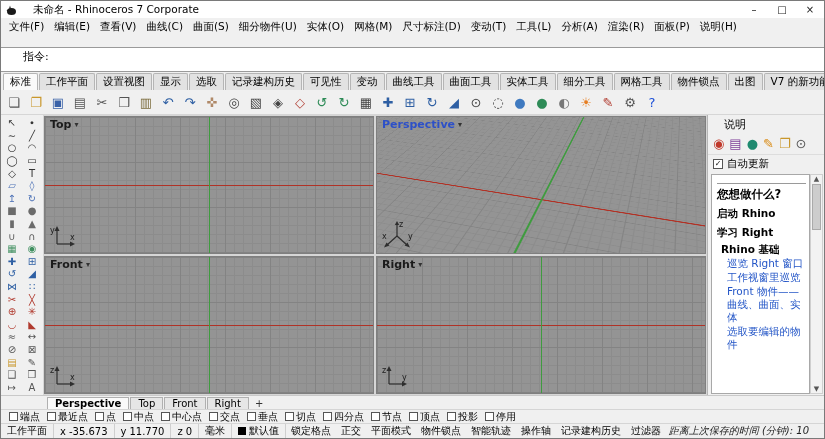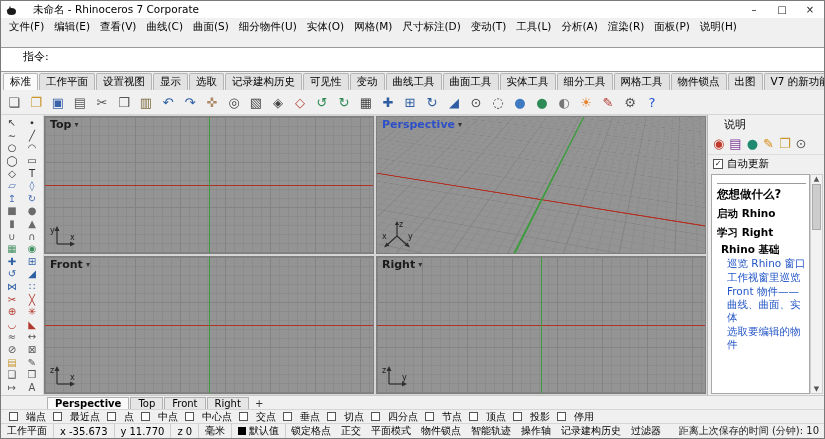--- a/index.html
+++ b/index.html
@@ -81,28 +81,28 @@
   .hp-scroll-thumb{width:9px;height:46px;background:#cdcdcd;border:1px solid #aaa;margin-top:1px;}
   .hp-scroll-down{margin-top:auto;}
 
   
   .vptabs{flex:0 0 14px;display:flex;align-items:flex-end;gap:1px;padding-left:46px;border-top:1px solid #c9c9c9;overflow:hidden;}
   .vptab{font-size:10px;padding:0 7px;border:1px solid #b0b0b0;border-bottom:none;background:#e6e6e6;white-space:nowrap;}
   .vptab.active{background:#fafafa;font-weight:bold;}
   .vptab-add{font-size:10px;padding:0 5px;color:#333;}
 
   .osnap{flex:0 0 14px;display:flex;align-items:center;gap:7px;padding-left:8px;border-top:1px solid #d5d5d5;font-size:10px;overflow:hidden;white-space:nowrap;}
-  .osnap-item{display:flex;align-items:center;gap:8px;}
+  .osnap-item{display:flex;align-items:center;gap:2px;}
   .osnap .cb{width:9px;height:9px;}
 
   .statusbar{flex:0 0 15px;display:flex;align-items:center;border-top:1px solid #d5d5d5;font-size:10px;overflow:hidden;white-space:nowrap;}
   .sb-cell{padding:0 6px;border-right:1px solid #cfcfcf;display:flex;align-items:center;gap:3px;height:100%;}
   .sb-toggle{padding:0 5px;}
   .swatch{width:8px;height:8px;background:#000;display:inline-block;}
-  .sb-right{margin-left:auto;padding-right:5px;color:#222;}
+  .sb-right{margin-left:auto;padding-right:15px;color:#222;font-style:italic;}
 </style>
 </head>
 <body>
 
 <div class="app">
 
   <div class="titlebar">
     <svg width="12" height="12" viewBox="0 0 12 12">
       <ellipse cx="6.5" cy="7.5" rx="4.5" ry="3.5" fill="#1a1a1a"></ellipse>
       <polygon points="1.5,7 3.5,4.5 4.5,7" fill="#1a1a1a"></polygon>
@@ -404,21 +404,21 @@
       </div>
       <div class="hp-body">
         <div class="hp-content">
           <hr class="hp-rule">
           <div class="hp-what">您想做什么?</div>
           <div>
 
           <div class="hp-item heading">启动 Rhino</div>
               <div class="hp-item heading">学习 Right</div>
               <div class="hp-item subheading">Rhino 基础</div>
-              <div class="hp-item sublink">巡览 Rhino 窗口</div>
+              <div class="hp-item sublink">巡览 Right 窗口</div>
               <div class="hp-item sublink">工作视窗里巡览</div>
               <div class="hp-item sublink">Front 物件——曲线、曲面、实体</div>
               <div class="hp-item sublink">选取要编辑的物件</div>
             </div>
         </div>
         <div class="hp-scrollbar">
           <span>▲</span>
           <div class="hp-scroll-thumb"></div>
           <span class="hp-scroll-down">▼</span>
         </div>

